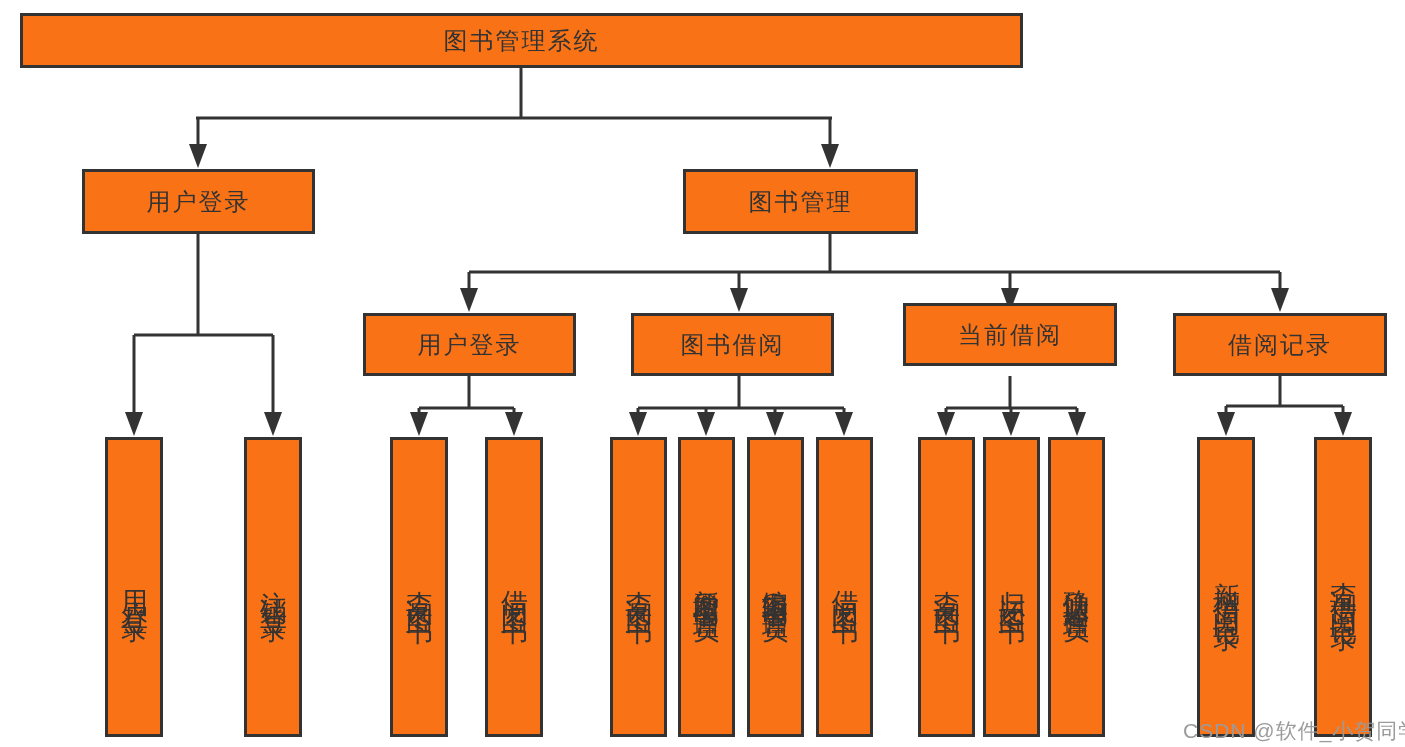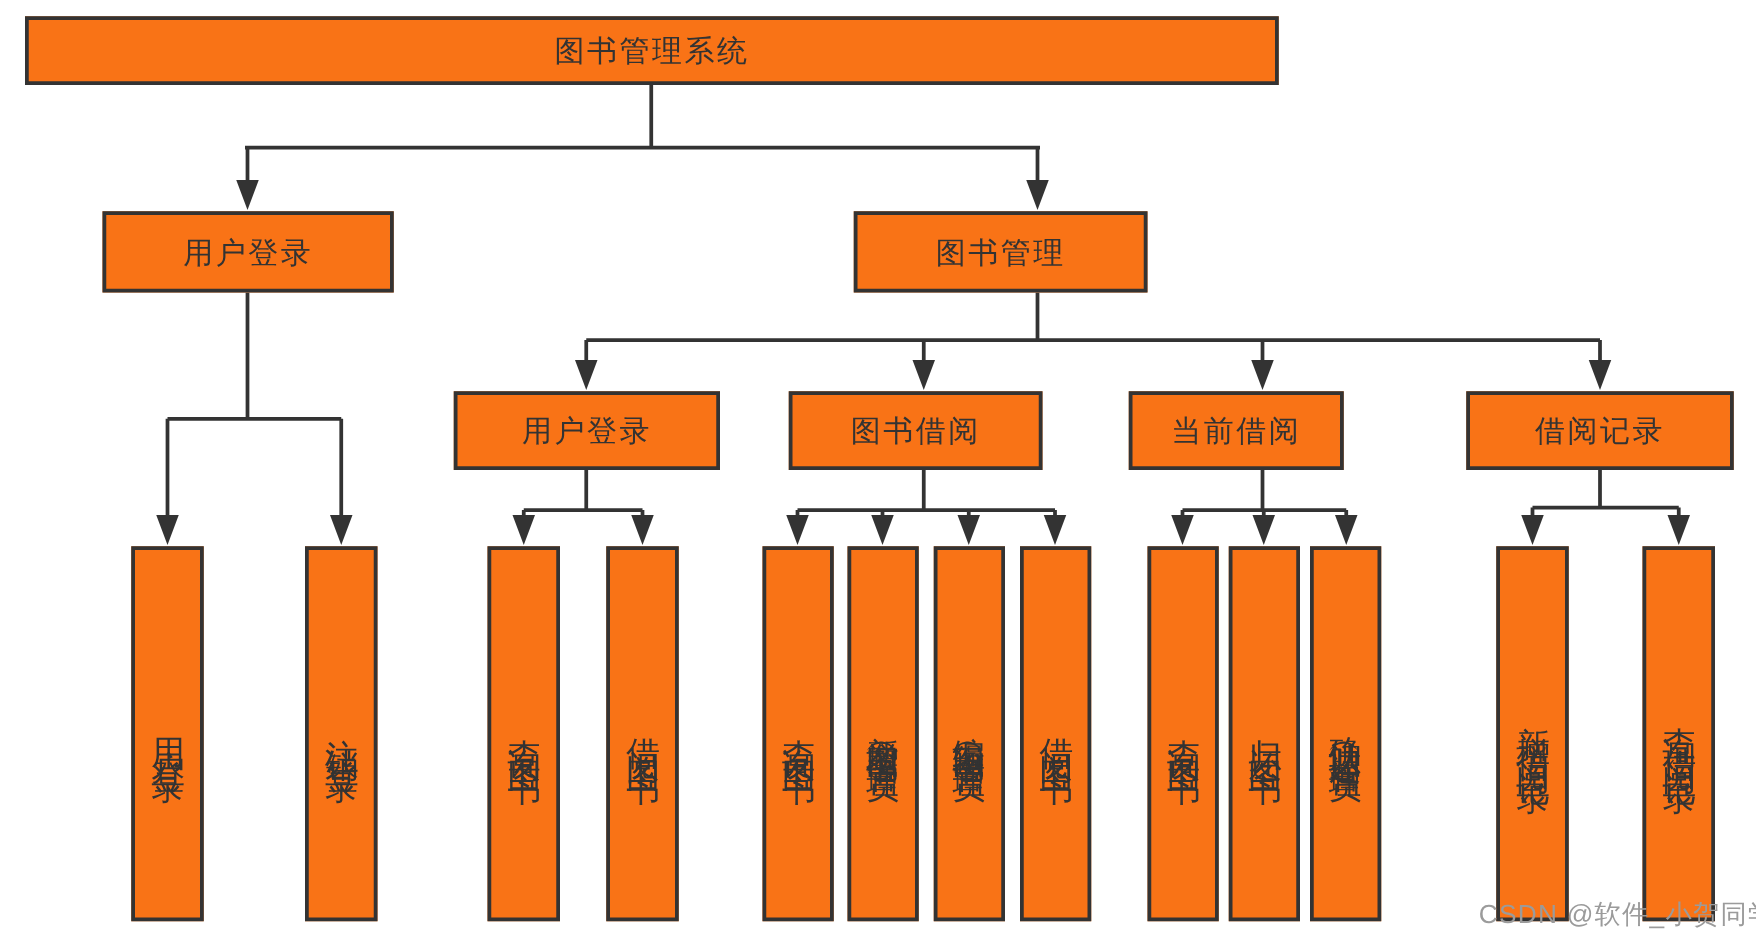--- a/index.html
+++ b/index.html
@@ -134,21 +134,21 @@
   <div class="node node-h" style="left:683px;top:169px;width:235px;height:65px">
     <span class="lbl">图书管理</span>
   </div>
 
   <div class="node node-h" style="left:363px;top:313px;width:213px;height:63px">
     <span class="lbl">用户登录</span>
   </div>
   <div class="node node-h" style="left:631px;top:313px;width:203px;height:63px">
     <span class="lbl">图书借阅</span>
   </div>
-  <div class="node node-h" style="left:903px;top:313px;width:172px;height:63px">
+  <div class="node node-h" style="left:903px;top:303px;width:214px;height:63px">
     <span class="lbl">当前借阅</span>
   </div>
   <div class="node node-h" style="left:1173px;top:313px;width:214px;height:63px">
     <span class="lbl">借阅记录</span>
   </div>
 
   <div class="node node-v" style="left:105px;top:437px;width:58px;height:300px">
     <span class="lbl">用户登录</span>
   </div>
   <div class="node node-v" style="left:244px;top:437px;width:58px;height:300px">

